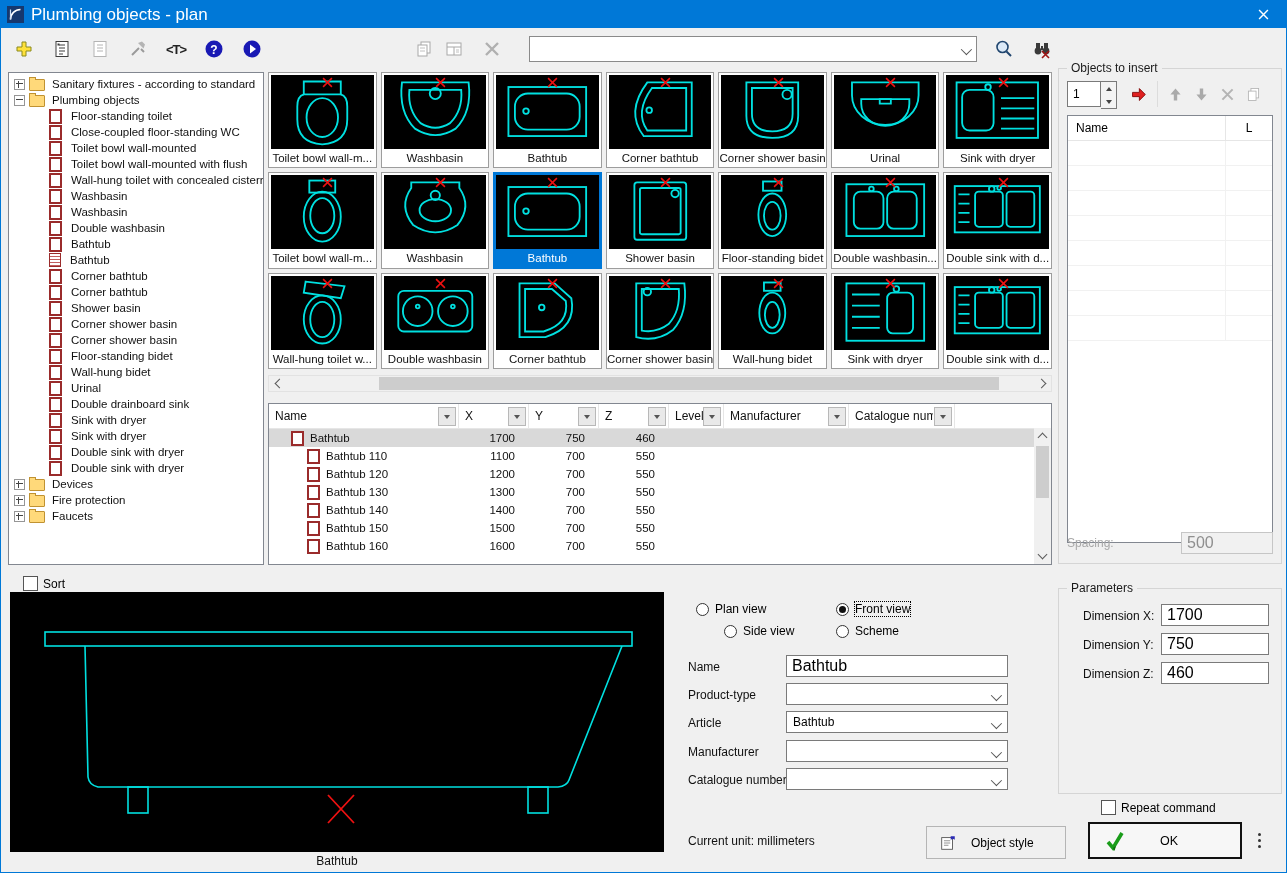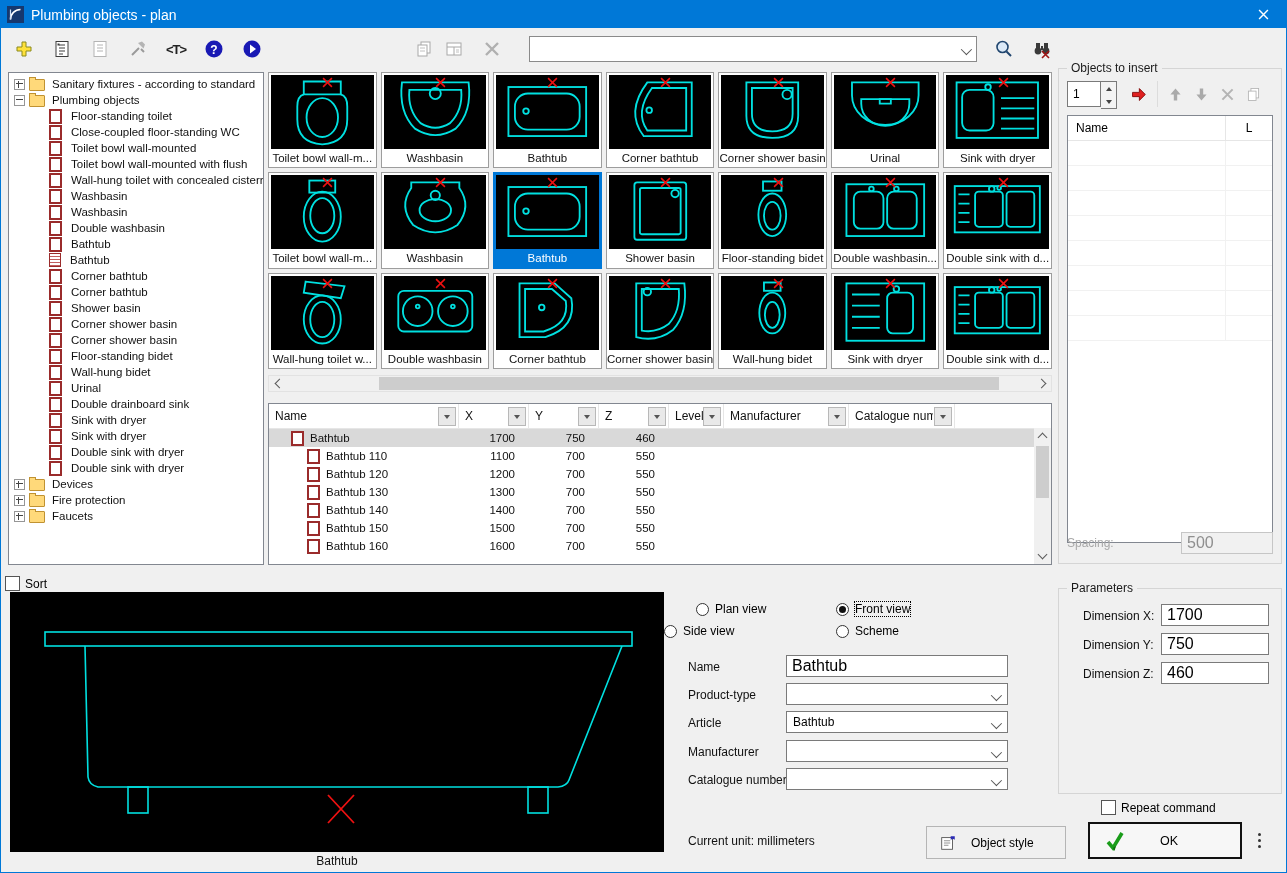--- a/index.html
+++ b/index.html
@@ -3,21 +3,21 @@
 <meta charset="utf-8">
 <style>
   html,body{margin:0;padding:0;}
   body{width:1287px;height:873px;position:relative;font-family:"Liberation Sans",sans-serif;
        background:#f0f0f0;overflow:hidden;-webkit-font-smoothing:antialiased;}
   #dialog{position:absolute;inset:0;background:#f0f0f0;box-shadow:inset 0 0 0 1px #0078d7;}
 
   
   .titlebar{position:absolute;left:1px;top:1px;right:1px;height:27px;background:#0078d7;display:flex;align-items:center;}
   .titleicon{width:17px;height:17px;margin:0 7px 0 6px;flex:0 0 auto;}
-  .titletext{color:#fff;font-size:14px;}
+  .titletext{color:#fff;font-size:17px;}
   .closebtn{position:absolute;right:0;top:0;width:45px;height:27px;display:flex;align-items:center;justify-content:center;}
 
   
   .toolbar{position:absolute;left:1px;top:28px;right:1px;height:42px;background:#f0f0f0;display:flex;align-items:center;}
   .tbtn{width:30px;height:28px;display:flex;align-items:center;justify-content:center;margin-left:8px;}
   .tbtn svg{width:20px;height:20px;}
   .ttext{font-size:13px;font-weight:bold;color:#222;letter-spacing:-1px;}
   .tb-combo{width:446px;height:24px;background:#fff;border:1px solid #8a8a8a;margin-left:22px;position:relative;display:flex;align-items:center;}
   .tb-combo .chev{position:absolute;right:7px;top:10px;}
   .chev{width:7px;height:7px;border-right:1.4px solid #555;border-bottom:1.4px solid #555;transform:rotate(45deg) translateY(-2px);}
@@ -102,21 +102,21 @@
   .objhead .c1{flex:1;padding-left:8px;border-right:1px solid #e6e6e6;height:100%;display:flex;align-items:center;}
   .objhead .c2{width:46px;display:flex;align-items:center;justify-content:center;}
   .objrow{height:24px;border-bottom:1px solid #f1f1f1;display:flex;}
   .objrow .rc1{flex:1;border-right:1px solid #f1f1f1;}
   .objrow .rc2{width:46px;}
   .spacingrow{position:absolute;left:8px;bottom:8px;right:8px;height:24px;display:flex;align-items:center;justify-content:space-between;}
   .spacingrow label{font-size:12px;color:#a8a8a8;}
   .spacingrow input{width:92px;height:22px;background:#f1f1f1;color:#8f8f8f;border:1px solid #c6c6c6;}
 
   
-  .sortrow{position:absolute;left:0;top:576px;display:flex;align-items:center;}
+  .sortrow{position:absolute;left:18px;top:576px;display:flex;align-items:center;}
   .checkbox{width:13px;height:13px;background:#fff;border:1px solid #555;flex:0 0 auto;}
   .sortrow span{font-size:12px;margin-left:5px;}
   .preview{position:absolute;left:10px;top:592px;width:654px;height:260px;background:#000;}
   .preview svg{width:100%;height:100%;}
   .pcaption{position:absolute;left:10px;top:854px;width:654px;text-align:center;font-size:12px;color:#111;}
 
   
   .radio{width:13px;height:13px;border:1px solid #333;border-radius:50%;background:#fff;flex:0 0 auto;position:relative;box-sizing:border-box;}
   .radio.on::after{content:"";position:absolute;left:2px;top:2px;width:7px;height:7px;border-radius:50%;background:#111;}
   .radiorow{position:absolute;display:flex;align-items:center;}
@@ -1068,21 +1068,21 @@
   <div class="pcaption">Bathtub</div>
 
   <div class="radiorow" style="left:690px;top:602px;">
     <span class="radio"></span>
       <span>Plan view</span>
   </div>
   <div class="radiorow" style="left:830px;top:602px;align-items:center;">
     <span class="radio on"></span>
       <span class="focus">Front view</span>
   </div>
-  <div class="radiorow" style="left:658px;top:624px;">
+  <div class="radiorow" style="left:718px;top:624px;">
     <span class="radio"></span>
       <span>Side view</span>
   </div>
   <div class="radiorow" style="left:830px;top:624px;">
     <span class="radio"></span>
       <span>Scheme</span>
   </div>
 
   <span class="flabel" style="left:688px;top:660px;">Name</span>
   <input class="win fctl" style="top: 655px;" value="Bathtub">

